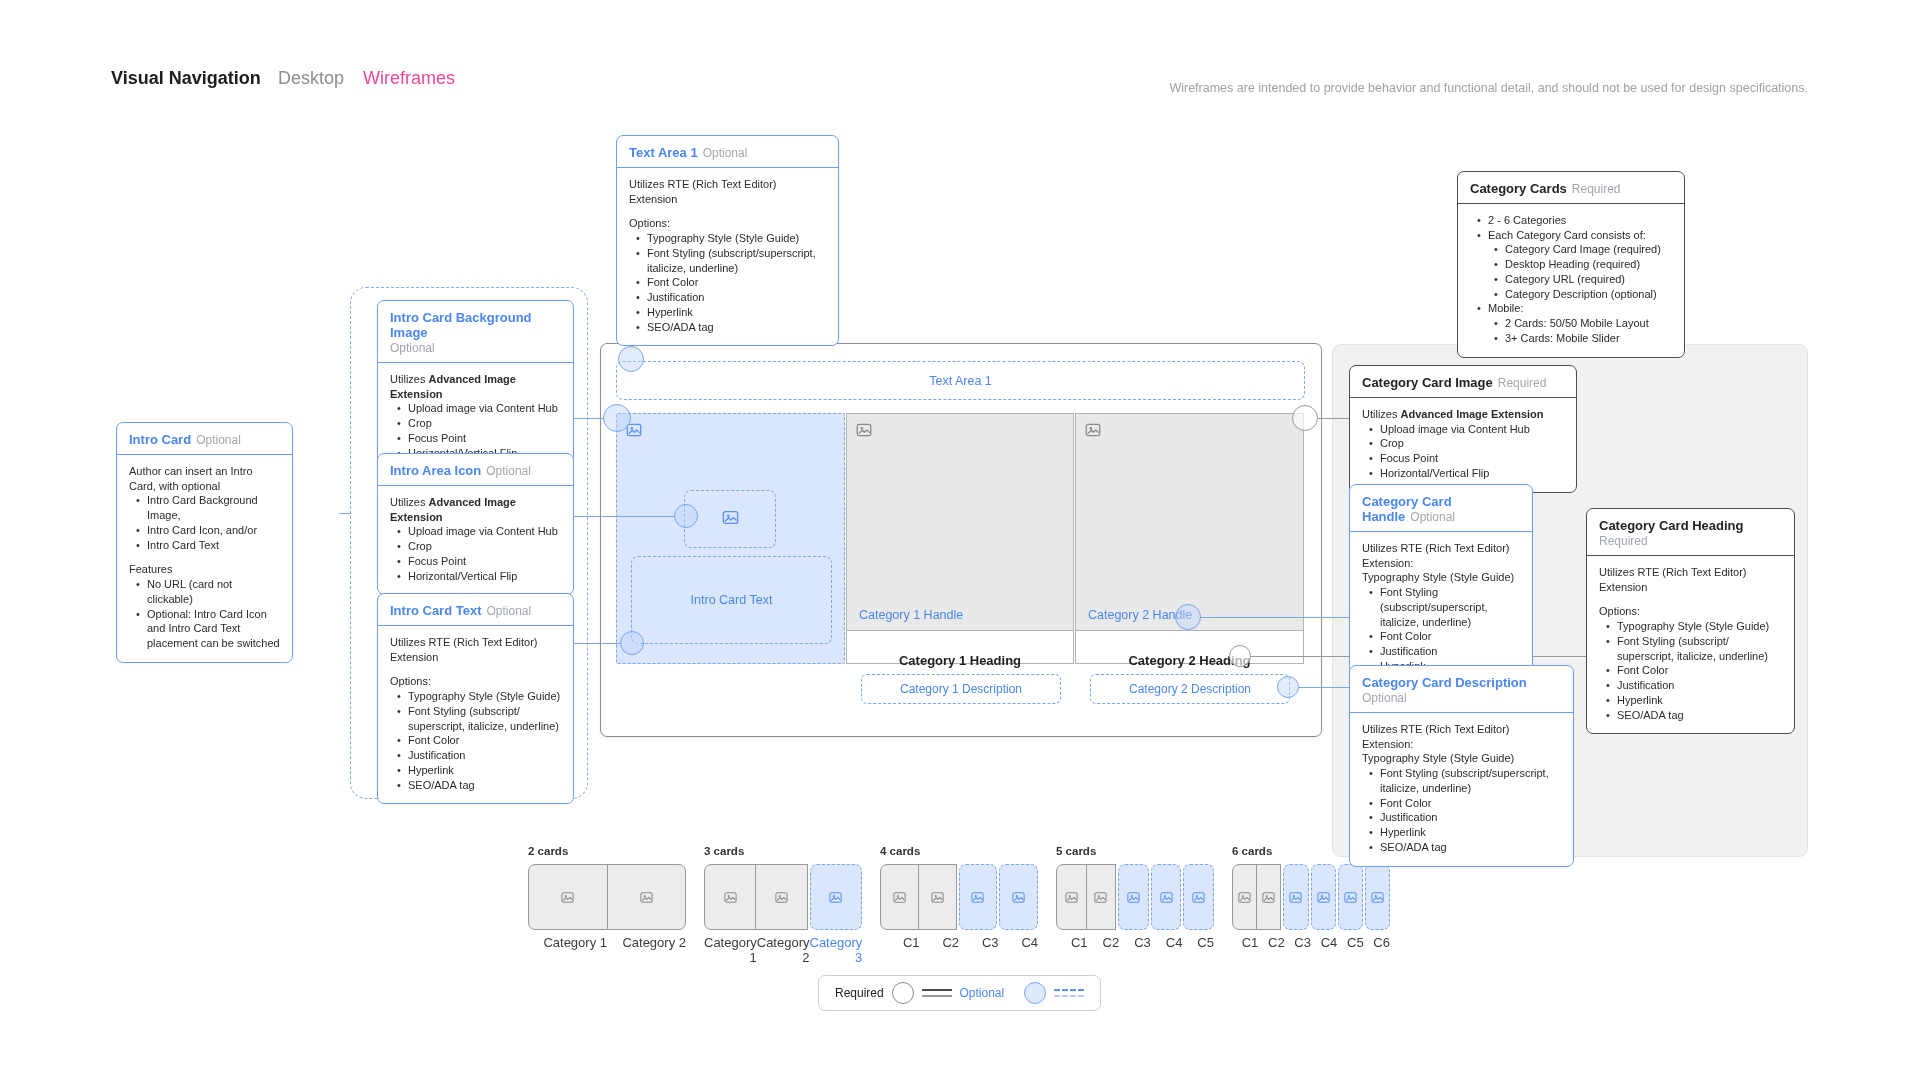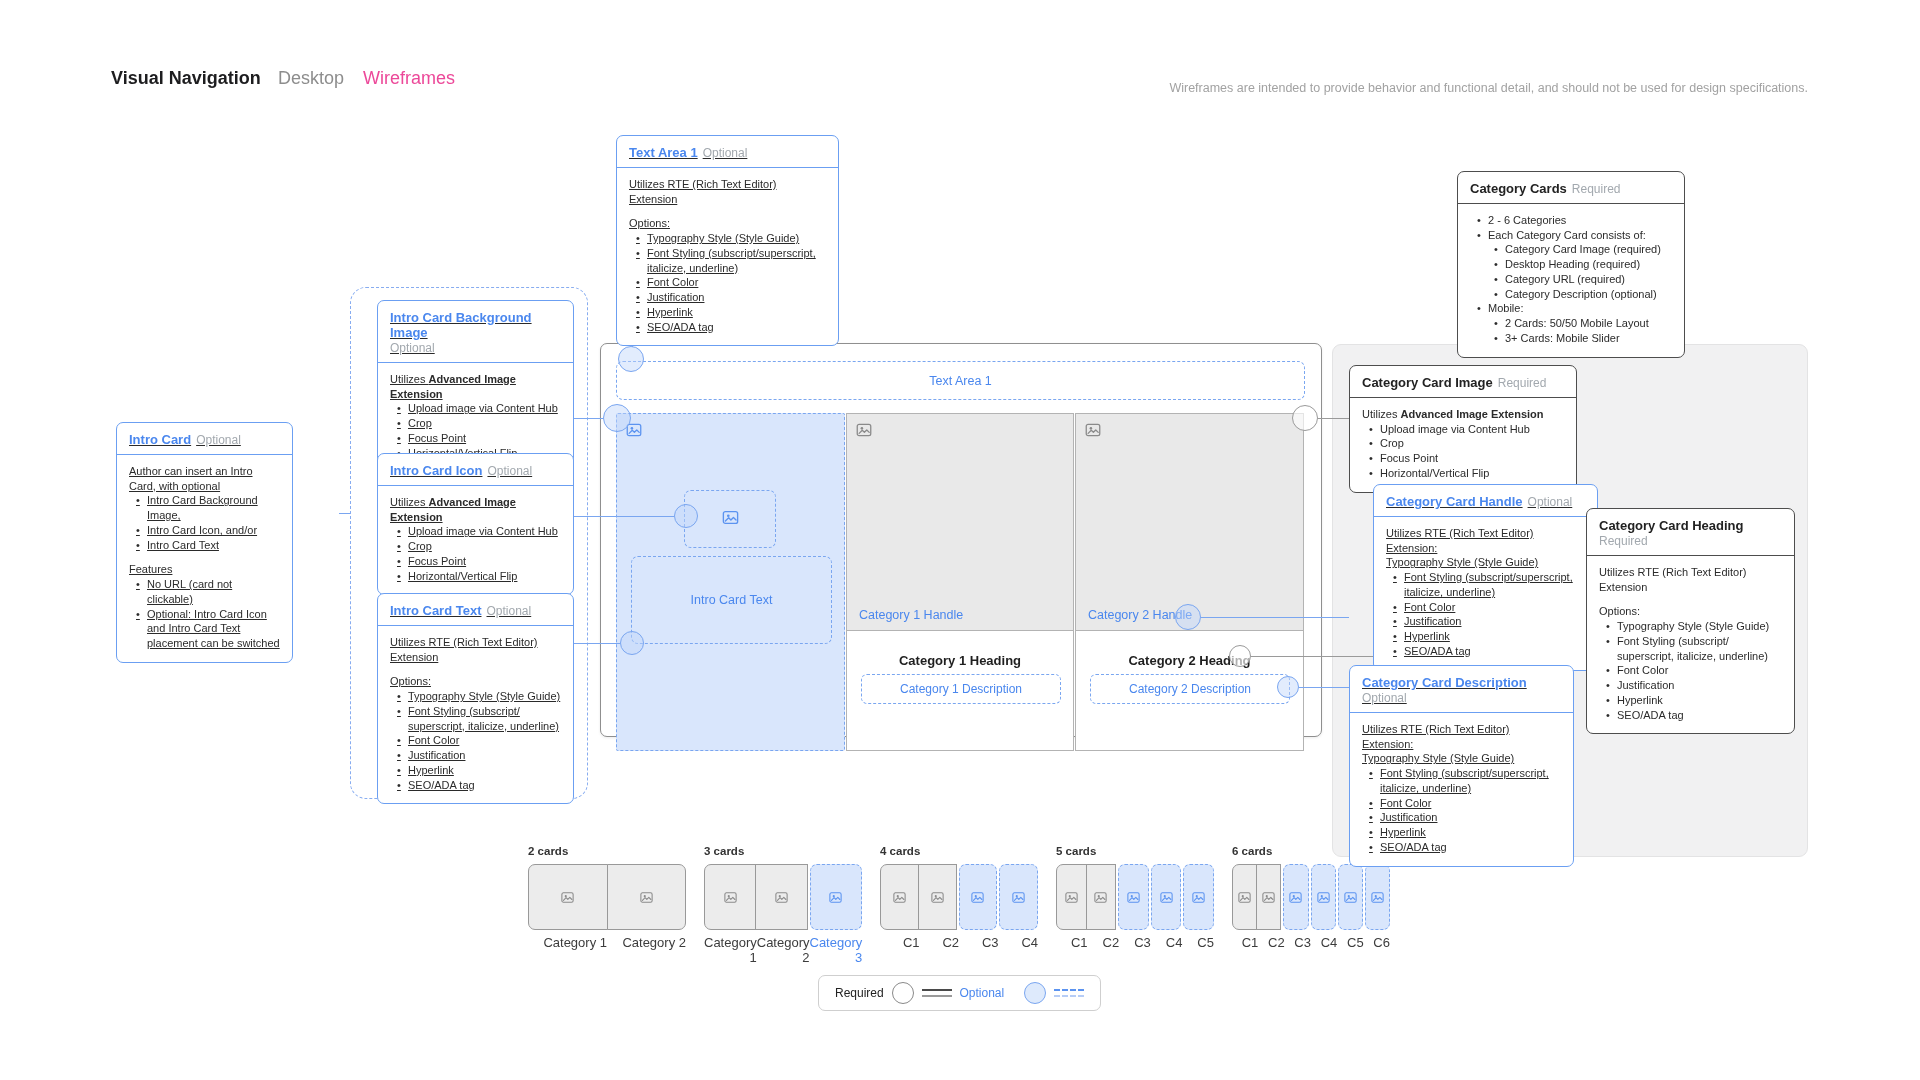--- a/index.html
+++ b/index.html
@@ -7,21 +7,21 @@
           font-family:"Liberation Sans","DejaVu Sans",sans-serif;color:#2a2a2a;}
 
   
   .hdr-title{position:absolute;left:111px;top:68px;font-size:18px;font-weight:700;color:#1d1d1f;}
   .hdr-desktop{position:absolute;left:278px;top:68px;font-size:18px;font-weight:500;color:#8d8d8d;}
   .hdr-wire{position:absolute;left:363px;top:68px;font-size:18px;font-weight:500;color:#ec4899;}
   .hdr-note{position:absolute;right:112px;top:81px;font-size:12.5px;color:#a2a2a2;}
 
   
   .card{position:absolute;background:#fff;border-radius:7px;box-sizing:border-box;z-index:6;}
-  .card.blue{border:1.5px solid #6b9ff2;text-decoration:underline;}
+  .card.blue{border:1.5px solid #6b9ff2;}
   .card.dark{border:1.5px solid #4d4d4d;margin-top:6px;}
   .card .title-row{padding:9px 12px 7px 12px;font-size:13px;font-weight:600;}
   .card.blue .title-row{border-bottom:1.5px solid #6b9ff2;}
   .card.dark .title-row{border-bottom:1.5px solid #4d4d4d;}
   .card.blue .t{color:#4a87ee;}
   .card.dark .t{color:#222;}
   .badge{color:#a2a8ae;font-weight:400;font-size:12px;margin-left:5px;}
   .title-row.stack .badge{display:block;margin-left:0;margin-top:1px;}
   .card .body{padding:9px 12px 11px 12px;font-size:11px;line-height:1.34;color:#2b2b2b;}
   .body .p{margin:0;}
@@ -39,21 +39,21 @@
   .gray-panel{position:absolute;left:1332px;top:344px;width:476px;height:513px;background:#f1f1f2;
               border:1px solid #e3e3e4;border-radius:9px;box-sizing:border-box;z-index:1;}
 
   
   .wireframe{position:absolute;left:600px;top:343px;width:722px;height:394px;background:#fff;
              border:1.5px solid #8f8f8f;border-radius:7px;box-sizing:border-box;z-index:3;
              box-shadow:0 1px 3px rgba(0,0,0,0.08);}
   .ta-box{position:absolute;left:616px;top:361px;width:689px;height:39px;border:1.6px dashed #7aa6f0;
           border-radius:7px;box-sizing:border-box;display:flex;align-items:center;justify-content:center;z-index:4;}
   .ta-box .lbl{font-size:12.5px;color:#4a87ee;}
-  .col{position:absolute;top:413px;height:338px;box-sizing:border-box;z-index:4;}
+  .col{position:absolute;top:413px;height:251px;box-sizing:border-box;z-index:4;}
   .col.intro{left:616px;width:229px;background:#d9e6fc;border:1.6px dashed #7aa6f0;border-radius:2px;}
   .col.cat{border:1px solid #b3b3b3;background:#fff;}
   .col.c2{left:846px;width:228px;}
   .col.c3{left:1075px;width:229px;}
   .col .top{height:216px;background:#e9e9e9;border-bottom:1px solid #b3b3b3;position:relative;}
   .col-icon{position:absolute;left:8px;top:7px;}
   .handle-lbl{position:absolute;left:12px;bottom:8px;font-size:12.5px;color:#4a87ee;}
   .heading-lbl{position:absolute;width:100%;top:22px;text-align:center;font-size:13px;font-weight:600;color:#1f1f1f;}
   .desc-box{position:absolute;left:14px;top:43px;width:200px;height:30px;border:1.6px dashed #7aa6f0;border-radius:6px;
             box-sizing:border-box;display:flex;align-items:center;justify-content:center;}
@@ -235,21 +235,21 @@
           <span class="btxt">Focus Point</span>
         </div>
         <div class="li">
           <span class="bdot">•</span>
           <span class="btxt">Horizontal/Vertical Flip</span>
         </div>
       </div>
   </div>
 
   <div class="card blue" style="left:377px;top:453px;width:197px;">
-    <div class="title-row"><span class="t">Intro Card Icon</span><span class="badge">Optional</span></div>
+    <div class="title-row"><span class="t">Intro Area Icon</span><span class="badge">Optional</span></div>
     <div class="body">
         <div class="p"><span class="btxt">Utilizes <b>Advanced Image Extension</b></span></div>
         <div class="li">
           <span class="bdot">•</span>
           <span class="btxt">Upload image via Content Hub</span>
         </div>
         <div class="li">
           <span class="bdot">•</span>
           <span class="btxt">Crop</span>
         </div>
@@ -313,21 +313,21 @@
           <span class="bdot">•</span>
           <span class="btxt">Focus Point</span>
         </div>
         <div class="li">
           <span class="bdot">•</span>
           <span class="btxt">Horizontal/Vertical Flip</span>
         </div>
       </div>
   </div>
 
-  <div class="card blue" style="left:1349px;top:484px;width:225px;margin-left:24px;">
+  <div class="card blue" style="left:1349px;top:484px;width:184px;">
     <div class="title-row"><span class="t">Category Card Handle</span><span class="badge">Optional</span></div>
     <div class="body">
         <div class="p"><span class="btxt">Utilizes RTE (Rich Text Editor) Extension:</span></div>
         <div class="p"><span class="btxt">Typography Style (Style Guide)</span></div>
         <div class="li">
           <span class="bdot">•</span>
           <span class="btxt">Font Styling (subscript/superscript, italicize, underline)</span>
         </div>
         <div class="li">
           <span class="bdot">•</span>

